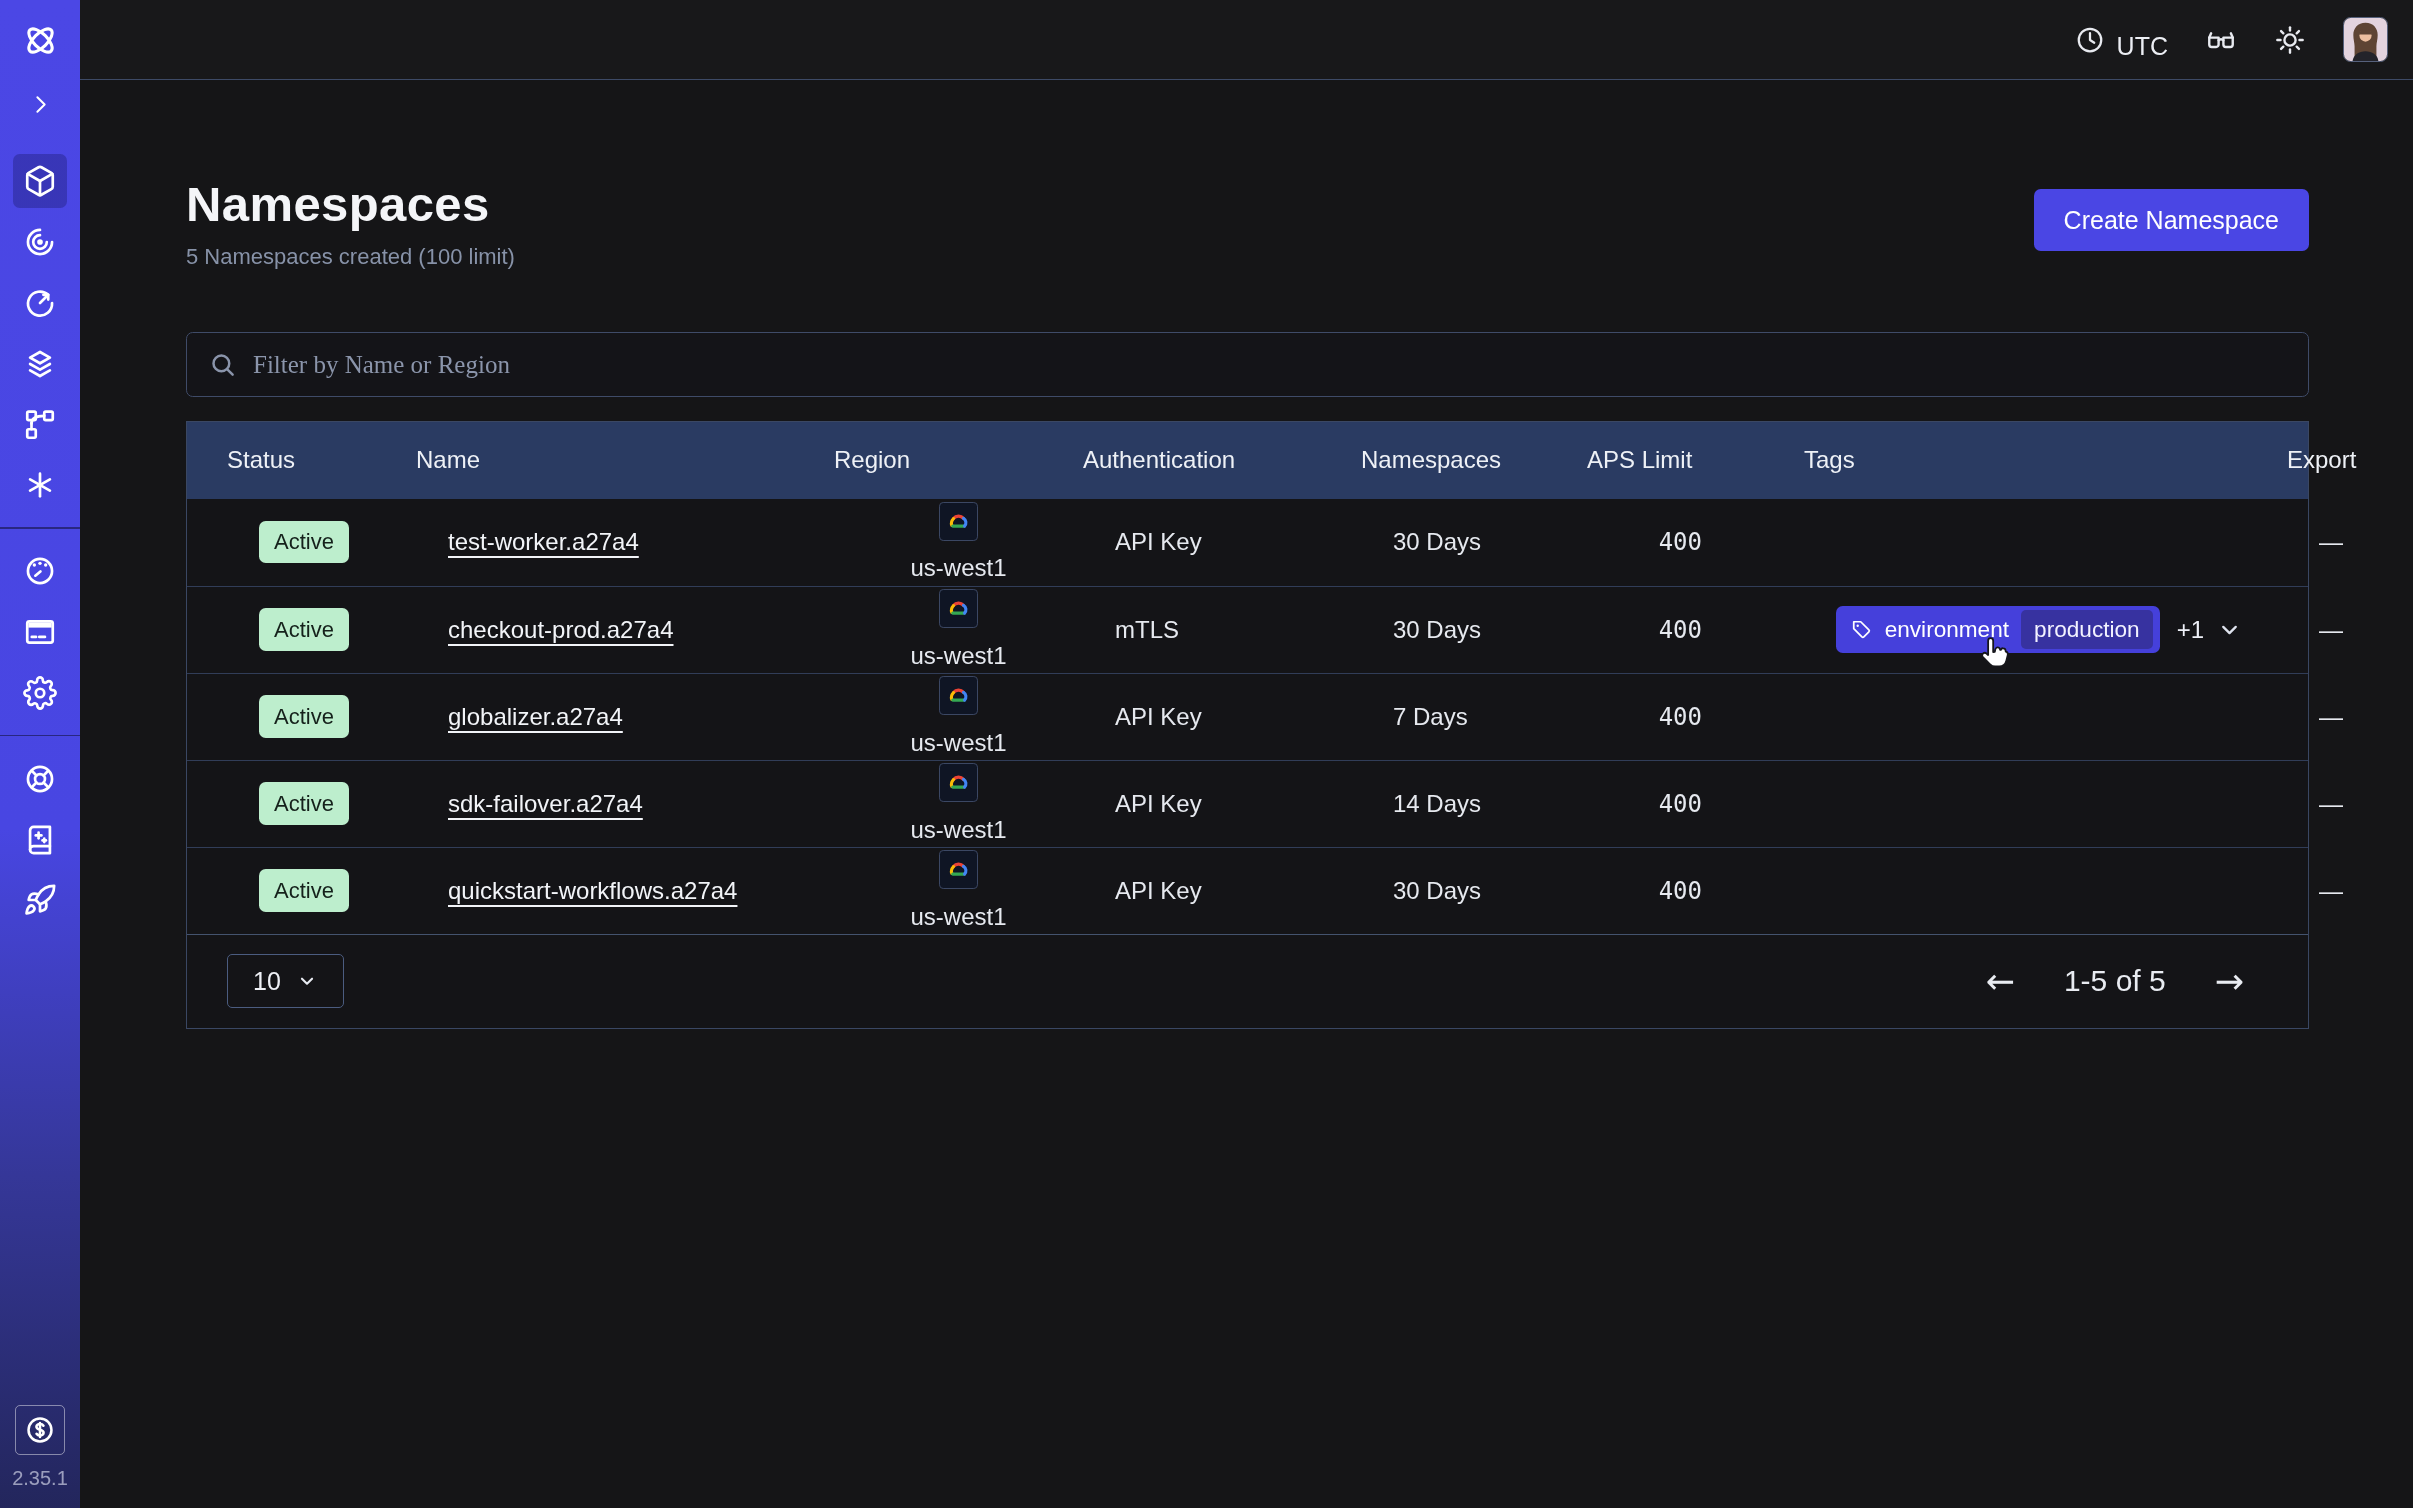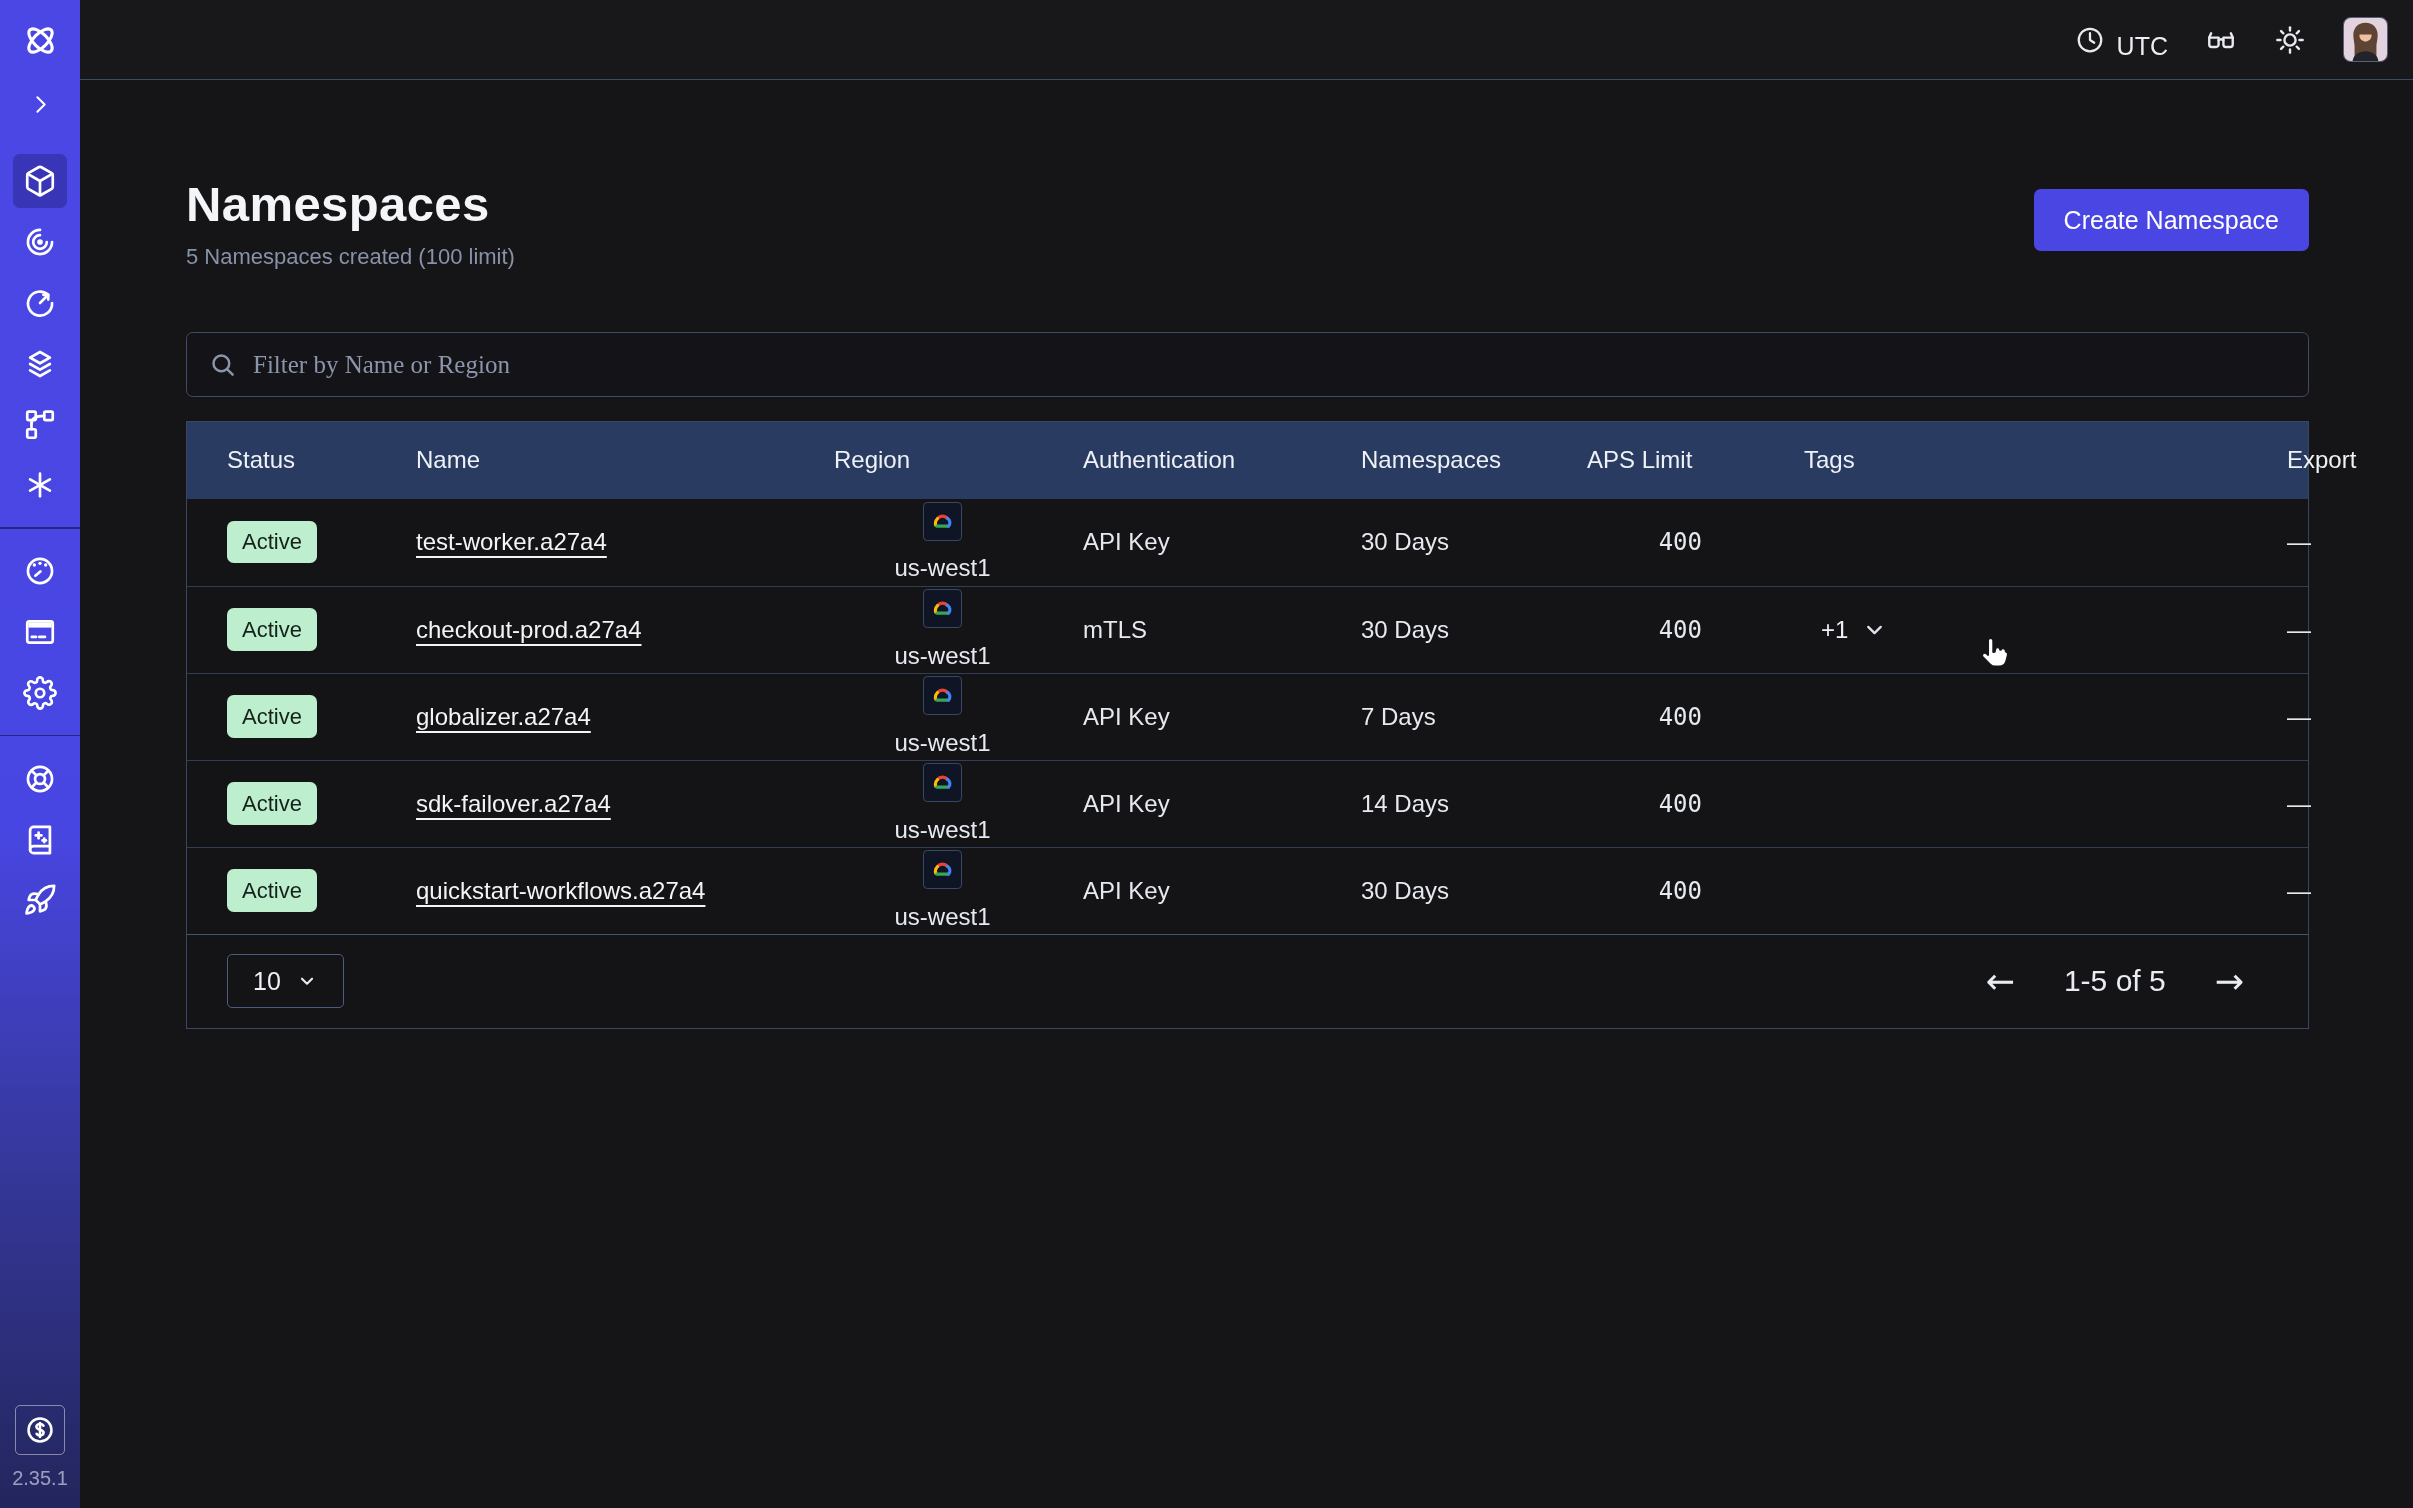--- a/index.html
+++ b/index.html
@@ -54,21 +54,21 @@
 
   
   .table { margin-top:23.5px; border:0.8px solid #3a4763; background:#141417; }
   .trow { display:grid;
     grid-template-columns:157px 386px 217px 246px 194px 185px 451px 142px 1fr;
     align-items:center; padding:0 20px 0 40px;gap:32px; }
   .thead { background:#2a3b62; height:77px; }
   .th { font-size:24px; font-weight:500; color:#eef1f6; }
   .tbody .trow { height:87px; }
   .tbody .trow + .trow { border-top:0.8px solid #313d58; }
-  .td { font-size:24px; color:#e6e9ef; }
+  .td { font-size:24px; color:#e6e9ef;margin-left:32px; }
 
   .badge { display:inline-block; background:#bdeecd; color:#15211b; font-size:22px; font-weight:500;
     padding:8.4px 15px; border-radius:6.7px; }
   .ns-link { color:#f2f4f8; text-decoration:underline; text-underline-offset:5.9px;
     text-decoration-thickness:1.7px; cursor:pointer; font-size:24px; }
   .region { display:flex; align-items:center; gap:13.4px;flex-direction:column; }
   .region-box { width:39px; height:39px; border:0.8px solid #3b4763; border-radius:4.2px; background:#0f1524;
     display:flex; align-items:center; justify-content:center; }
   .region-box svg { width:25px; height:25px; }
   .aps { justify-self:end; padding-right:70px; font-family:"DejaVu Sans Mono", monospace; font-size:24px; }
@@ -387,20 +387,30 @@
                 </g>
               </svg>
       </span>
       <span>us-west1</span>
     </div>
     <div class="td">mTLS</div>
     <div class="td">30 Days</div>
     <div class="td aps">400</div>
     <div class="td tag-group">
       <span style="display:flex;align-items:center;">
+        <span class="tag-chip">
+          <svg viewBox="0 0 24 24">
+                  <g fill="none" stroke="#fff" stroke-width="1.9" stroke-linejoin="round">
+            <path d="M3 3h7.6l8.9 8.9a1.5 1.5 0 0 1 0 2.1l-5.5 5.5a1.5 1.5 0 0 1-2.1 0L3 10.6z"></path>
+                  </g>
+            <circle cx="7.3" cy="7.3" r="1.3" fill="#fff"></circle>
+                </svg>
+          <span class="tag-key">environment</span>
+          <span class="tag-val">production</span>
+        </span>
         <span class="tag-more">+1</span>
         <span class="tag-caret">
           <svg viewBox="0 0 24 24">
             <path fill="none" stroke="#dfe3ee" stroke-width="2.2" stroke-linecap="round" stroke-linejoin="round" d="m6 9.5 6 6 6-6"></path>
                 </svg>
         </span>
       </span>
     </div>
     <div class="td">—</div>
     <div class="kebab">

